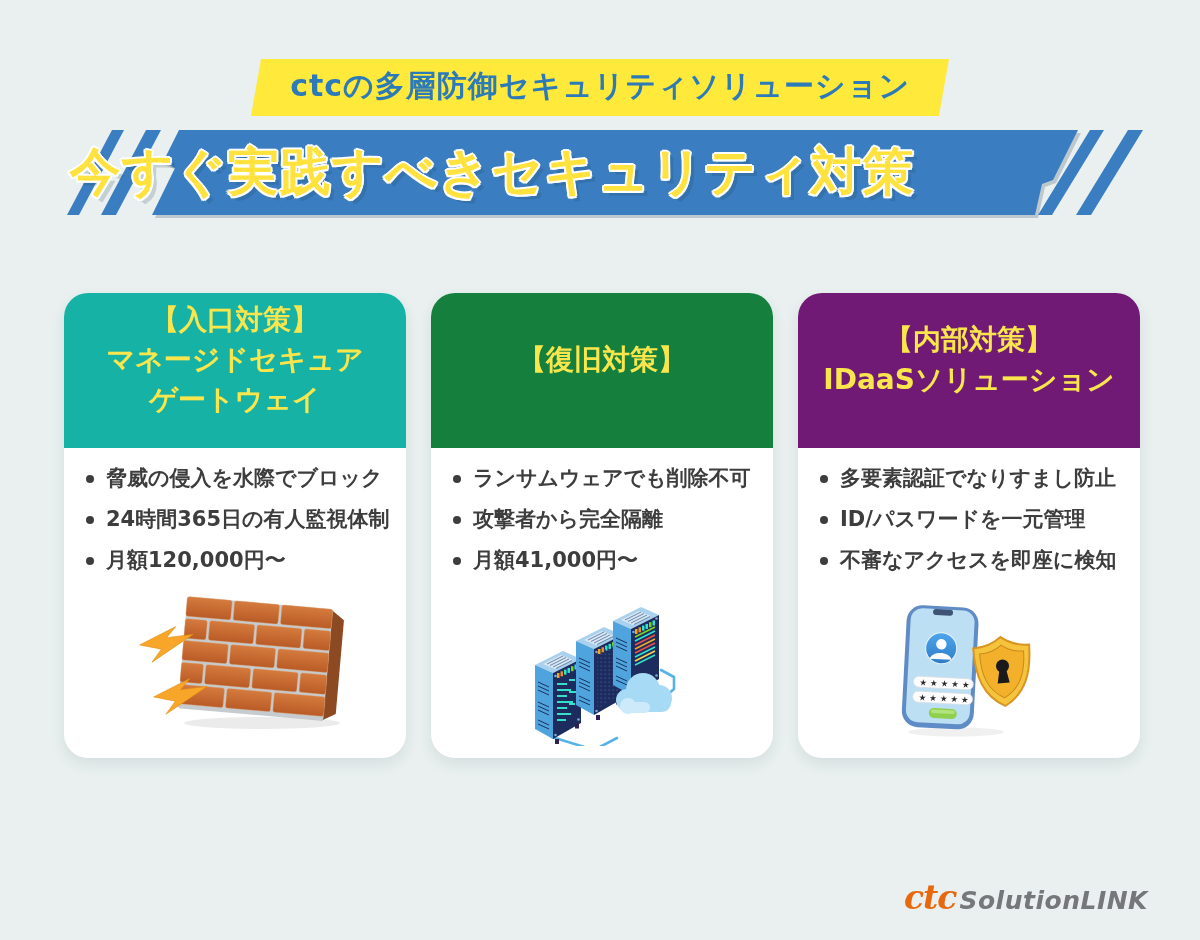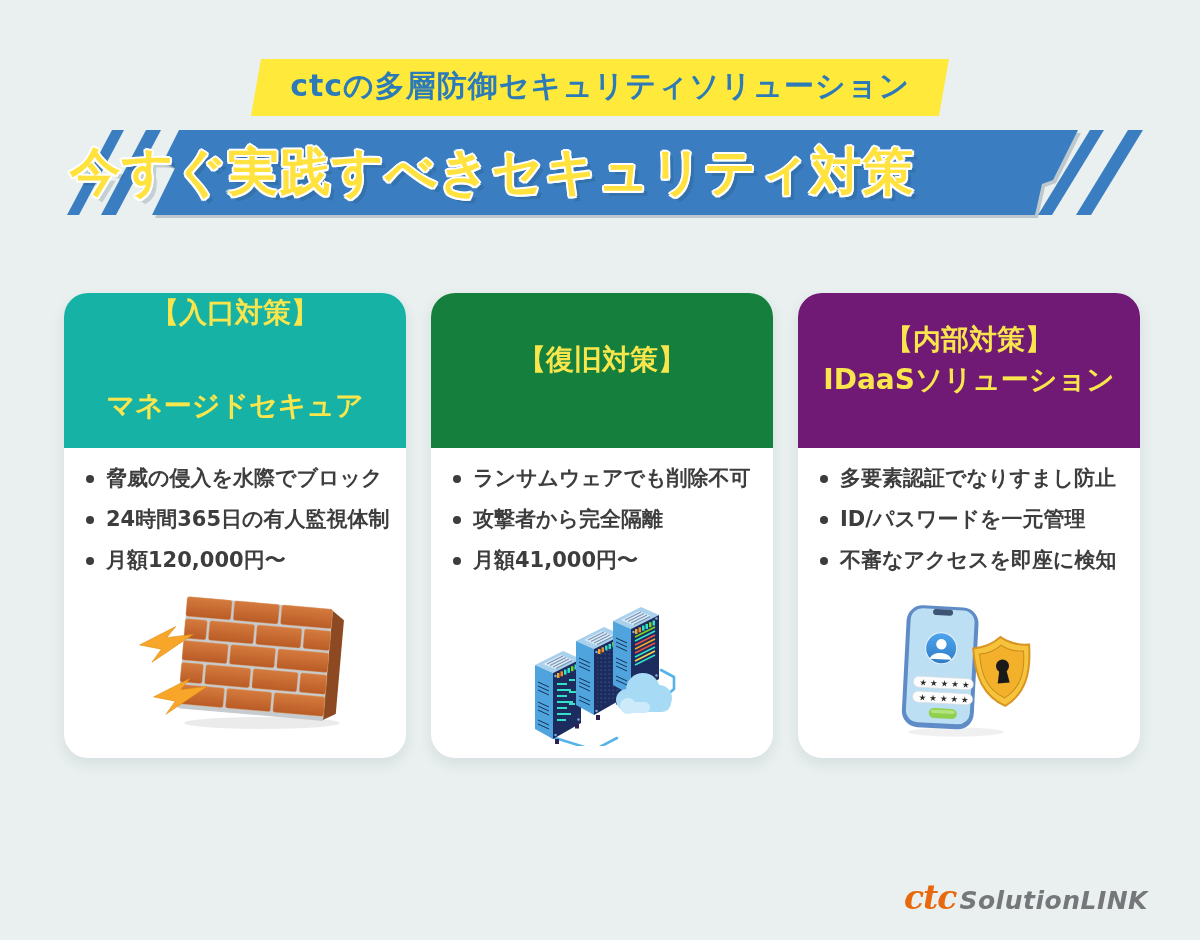--- a/index.html
+++ b/index.html
@@ -84,23 +84,24 @@
   <polygon class="banner-shape" fill="#3A7EC1" points="179,130 1078,130 1053,180 1042,184 1035,215 152,215 175,168 163,162"></polygon>
   <g fill="#3A7EC1">
     <polygon points="1090,130 1104,130 1052,215 1038,215"></polygon>
     <polygon points="1128,130 1143,130 1091,215 1076,215"></polygon>
   </g>
 </svg>
 <div class="banner-title">今すぐ実践すべきセキュリティ対策</div>
 
 <div class="cards">
   <div class="card">
-    <div class="card-head" style="background: rgb(21, 178, 165); justify-content: space-between;">
+    <div class="card-head" style="background: rgb(21, 178, 165);">
       <div>【入口対策】</div>
     <div>マネージドセキュア</div>
+        <div>ゲートウェイ</div>
       </div>
     <ul class="bullets">
         <li>脅威の侵入を水際でブロック</li>
         <li>24時間365日の有人監視体制</li>
         <li>月額120,000円〜</li>
       </ul>
     <div class="illus"><svg id="illus-firewall" width="230" height="160" viewBox="0 0 230 160">
     <defs>
       <linearGradient id="brickG" x1="0" y1="0" x2="0" y2="1">
         <stop offset="0" stop-color="#D57B3E"></stop>

